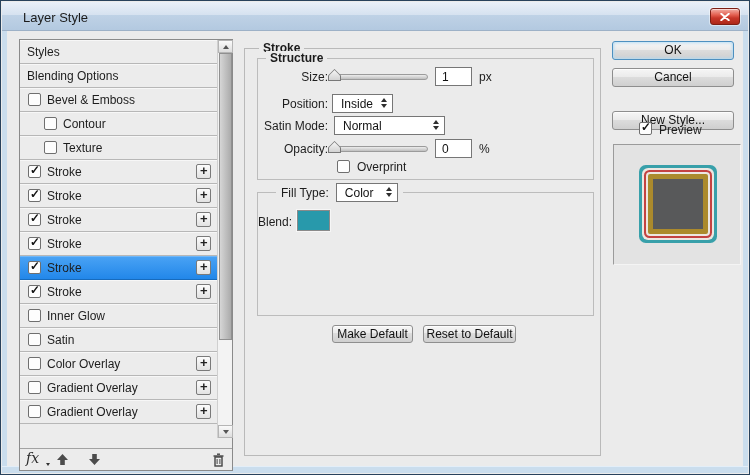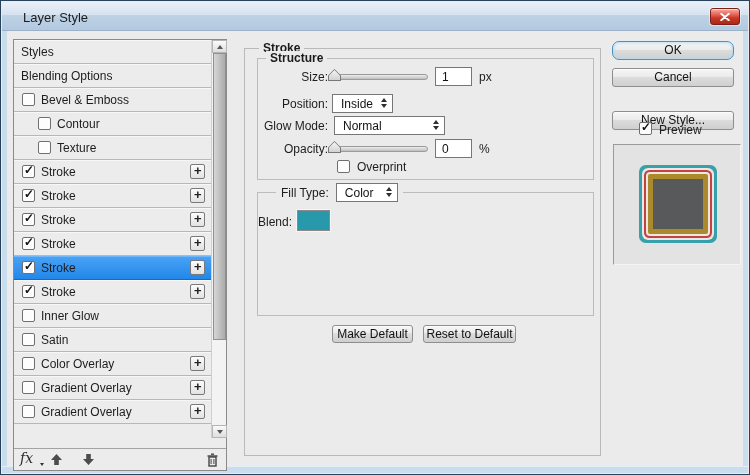--- a/index.html
+++ b/index.html
@@ -18,21 +18,21 @@
                background:linear-gradient(#f3b0a6 0%, #e35f4f 40%, #c8372a 60%, #ad2718 100%);
                border:1px solid #7e1e14; border-radius:3px;
                box-shadow:inset 0 1px 0 rgba(255,255,255,.55), 0 0 0 1px rgba(255,255,255,.45);
                display:flex; align-items:center; justify-content:center; cursor:pointer; }
   .frame-strip { position:absolute; background:#cadded; }
   .frame-left  { left:1px; top:30px; bottom:8px; width:5px; }
   .frame-right { right:1px; top:30px; bottom:8px; width:5px; }
   .frame-bottom{ left:1px; right:1px; bottom:1px; height:7px; border-top:1px solid #e3eef8; }
 
   
-  .listbox { position:absolute; left:12px; top:38px; width:214px; height:432px;
+  .listbox { position:absolute; left:18px; top:38px; width:214px; height:432px;
              border:1px solid #8a8a8a; background:#ececec; }
   .list-area { position:absolute; left:0; top:0; right:0; height:398px; overflow:hidden; }
   .row { position:relative; height:24px; background:#ececec;
          border-bottom:1px solid #b7b7b7; box-shadow:inset 0 1px 0 #f7f7f7; }
   .row.selected { background:linear-gradient(#4aa3f5, #2287e9);
                   border-bottom:1px solid #176bbd; box-shadow:inset 0 1px 0 #6fb7f8; }
   .row-label { position:absolute; left:7px; top:5px; font-size:12px; color:#1d1d1d; }
   .row.has-cb .row-label { left:27px; }
   .row.indent .row-label { left:43px; }
   .cb { position:absolute; left:8px; top:5px; width:13px; height:13px; background:#fdfdfd;
@@ -119,21 +119,21 @@
 
   .btn { background:linear-gradient(#f6f6f6 0%, #ebebeb 45%, #dddddd 46%, #cfcfcf 100%);
          border:1px solid #8e8e8e; border-radius:3px; font-size:12px; color:#111;
          text-align:center; cursor:pointer; position:absolute;
          box-shadow:inset 0 1px 0 rgba(255,255,255,.8); }
   .btn-make  { left:87px; top:276px; width:81px; height:18px; line-height:16px; }
   .btn-reset { left:178px; top:276px; width:93px; height:18px; line-height:16px; }
 
   
   .btn-ok   { left:611px; top:40px; width:122px; height:19px; line-height:17px;
-              border-color:#4d90c0; box-shadow:inset 0 0 3px 1px #b6dbf2, inset 0 1px 0 rgba(255,255,255,.8);border-radius:7px; }
+              border-color:#4d90c0; box-shadow:inset 0 0 3px 1px #b6dbf2, inset 0 1px 0 rgba(255,255,255,.8); }
   .btn-cancel { left:611px; top:67px; width:122px; height:19px; line-height:17px; }
   .btn-new    { left:611px; top:95px; width:122px; height:19px; line-height:17px;margin-top:15px; }
   .preview-cb    { left:638px; top:121px; }
   .preview-label { left:658px; top:122px; }
   .preview-panel { position:absolute; left:612px; top:143px; width:128px; height:121px;
                    background:#e3e3e3; border:1px solid;
                    border-color:#9b9b9b #f4f4f4 #f4f4f4 #9b9b9b; }
   .preview-square { position:absolute; left:34px; top:29px; width:60px; height:60px;
                     border-radius:2px; }
 </style>
@@ -273,21 +273,21 @@
 
     <span class="flabel" style="top:48px;">Position:</span>
     <div class="combo" style="left:87px; top:45px; width:61px;">
       <span>Inside</span>
       <span class="spin">
           <span class="u"></span>
           <span class="d"></span>
         </span>
     </div>
 
-    <span class="flabel" style="top:70px;">Glow Mode:</span>
+    <span class="flabel" style="top:70px;">Satin Mode:</span>
     <div class="combo" style="left:89px; top:67px; width:111px;">
       <span>Normal</span>
       <span class="spin">
           <span class="u"></span>
           <span class="d"></span>
         </span>
     </div>
 
     <span class="flabel" style="top:93px;">Opacity:</span>
     <div class="slider-track" style="left:85px; top:97px;"></div>

